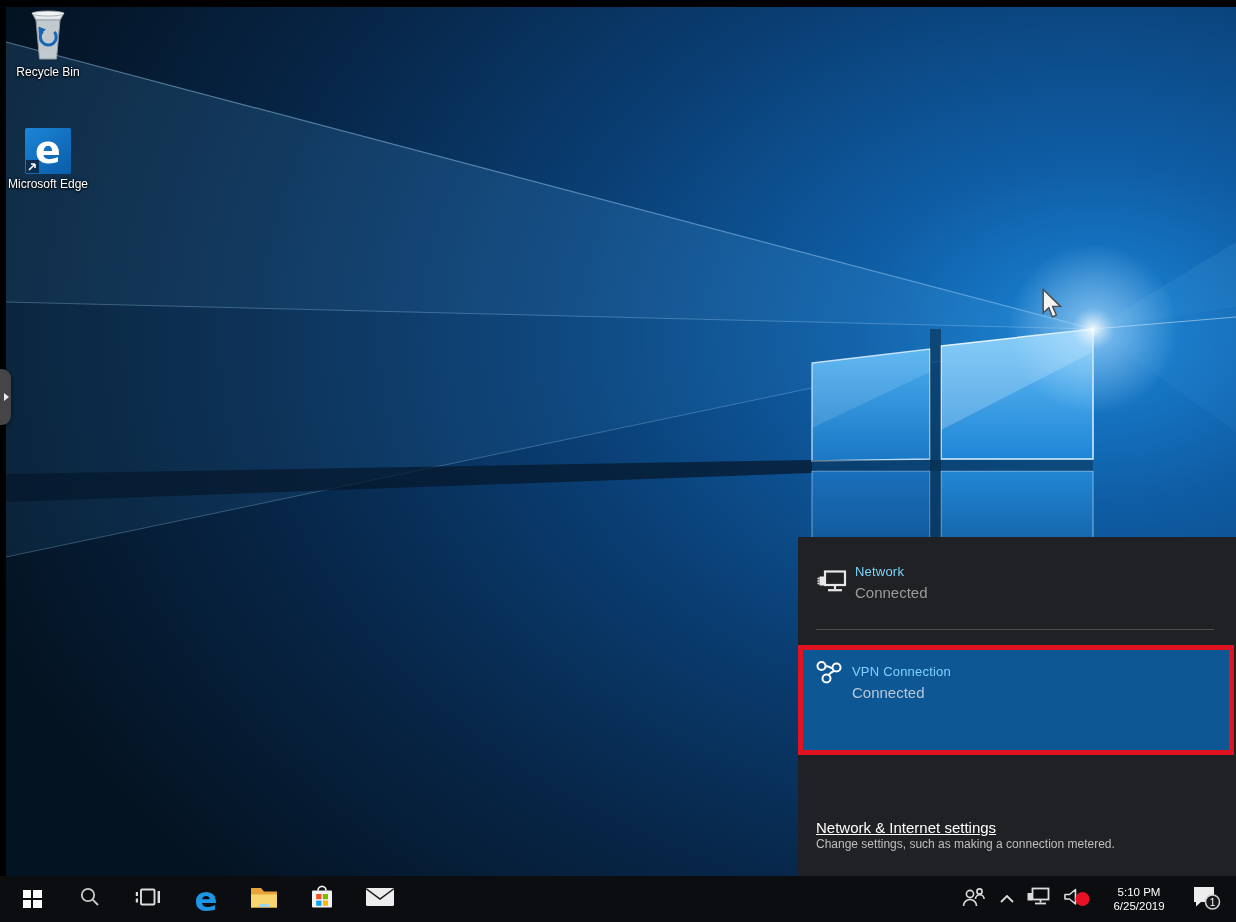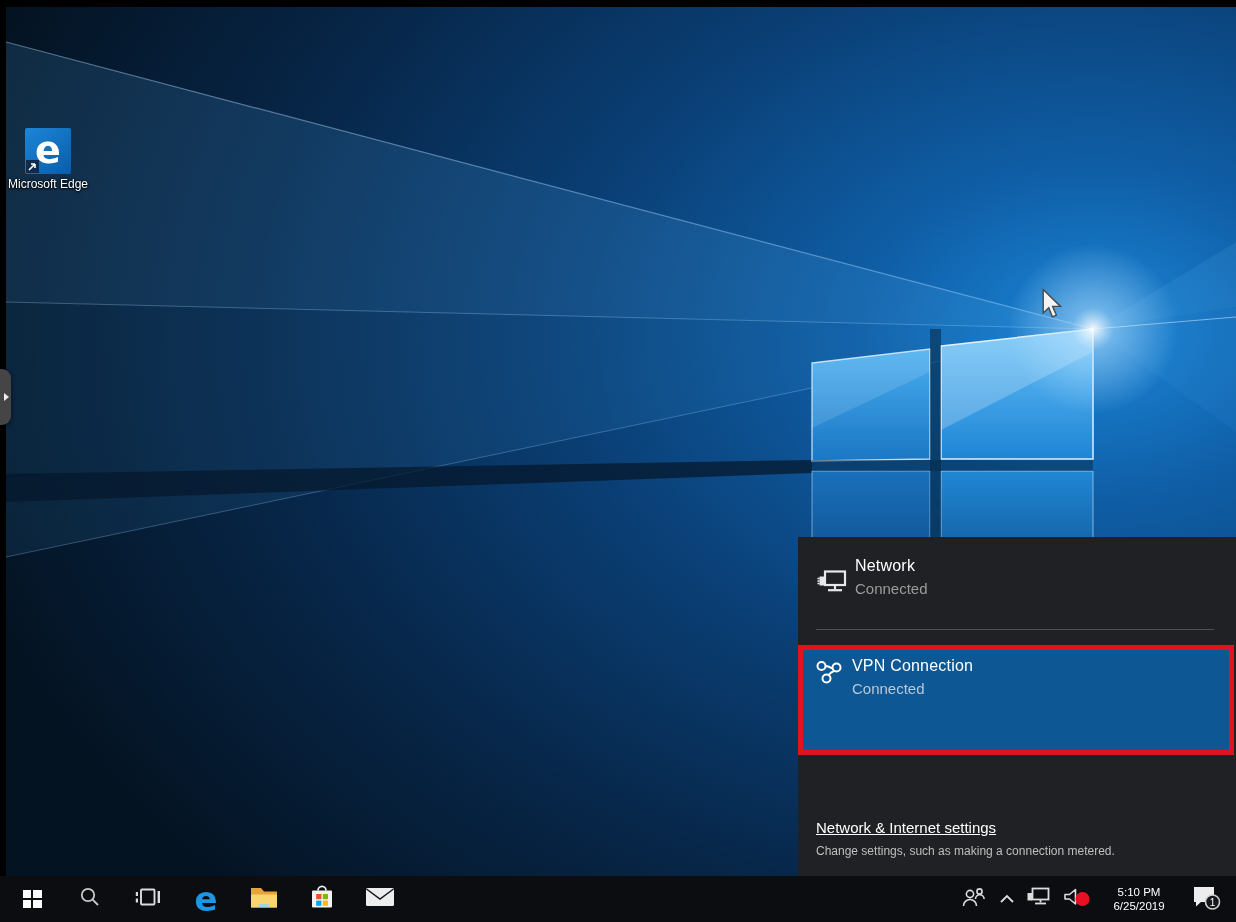--- a/index.html
+++ b/index.html
@@ -28,33 +28,33 @@
   .edge-tile .e{color:#fff;font-size:38px;font-weight:bold;font-family:"DejaVu Sans",sans-serif;
     line-height:1;margin-top:-3px;}
   .shortcut-ovl{position:absolute;left:1px;bottom:1px;width:13px;height:13px;background:#0e2c50;
     display:flex;align-items:center;justify-content:center;}
 
   
   .flyout{position:absolute;left:798px;top:537px;width:438px;height:339px;background:#202124;z-index:5;}
   .net-item{position:absolute;left:0;top:0;width:100%;height:92px;}
   .net-icon{position:absolute;left:19px;top:31px;}
   .net-text{position:absolute;left:57px;top:20px;}
-  .row-title{font-size:16px;color:#ffffff;letter-spacing:.2px;}
+  .row-title{font-size:13px;color:#7dd3fc;letter-spacing:.2px;margin-top:7px;}
   .row-status{font-size:15px;color:#9b9b9b;margin-top:5px;}
   .divider{position:absolute;left:18px;right:22px;top:92px;height:1px;background:#4f4f4f;}
   .vpn-box{position:absolute;left:0;top:108px;width:436px;height:110px;box-sizing:border-box;
     border:5px solid #e01420;background:#0d5794;}
   .vpn-icon{position:absolute;left:12px;top:9px;}
   .vpn-text{position:absolute;left:49px;top:7px;}
   .vpn-status{font-size:15px;color:#b9c7d6;margin-top:5px;}
   .disconnect-btn{position:absolute;right:12px;bottom:11px;width:175px;height:37px;background:#36719e;
     border:none;color:#fff;font-size:15px;font-family:"Liberation Sans",sans-serif;cursor:pointer;}
   .fly-footer{position:absolute;left:18px;top:282px;}
   .settings-link{font-size:15px;color:#ffffff;text-decoration:underline;cursor:pointer;}
-  .settings-desc{font-size:12px;color:#bfbfbf;margin-top:7px;}
+  .settings-desc{font-size:12px;color:#bfbfbf;}
 
   
   .taskbar{position:absolute;left:0;bottom:0;width:1236px;height:46px;background:#0c0d11;z-index:6;}
   .tb-left{position:absolute;left:8px;top:0;height:46px;display:flex;gap:10px;}
   .tb-btn{width:48px;height:46px;display:flex;align-items:center;justify-content:center;}
   .win-flag{width:19px;height:18px;display:grid;grid-template-columns:8px 9px;grid-template-rows:8px 8px;
     gap:2px;}
   .win-flag span{background:#fdfdfd;display:block;}
   .edge-glyph{color:#1e96e6;font-size:34px;font-weight:bold;font-family:"DejaVu Sans",sans-serif;line-height:1;}
   .tray{position:absolute;right:4px;top:0;height:46px;display:flex;align-items:center;}
@@ -124,20 +124,32 @@
     <rect x="806" y="453" width="281" height="11" fill="#06263f" opacity="0.45"></rect>
 
     <circle cx="1087" cy="322" r="85" fill="url(#glowPoint)"></circle>
     <line x1="1087" y1="322" x2="1230" y2="310" stroke="#dff1ff" stroke-width="1.2" opacity="0.5"></line>
   </svg>
 
   <div class="edge-handle">
     <span class="tri"></span>
   </div>
 
+  <div class="desk-icon" id="icon-recycle">
+    <div class="art">
+      <svg width="46" height="52" viewBox="0 0 46 52">
+        <polygon points="7,3 39,3 35,10 11,10" fill="#e4e8ec" stroke="#9aa0a6" stroke-width="1"></polygon>
+        <ellipse cx="23" cy="3.5" rx="16" ry="2.5" fill="#f2f4f6" stroke="#9aa0a6" stroke-width="0.8"></ellipse>
+        <polygon points="11,10 35,10 31.5,49 14.5,49" fill="#ccd3d9" stroke="#98a0a8" stroke-width="1" opacity="0.95"></polygon>
+        <path d="M29.5 22 A8 8 0 1 1 17.5 21.5" fill="none" stroke="#1566b0" stroke-width="3"></path>
+        <polygon points="13.5,16.5 21,19.5 14,25" fill="#1566b0"></polygon>
+      </svg>
+    </div>
+    <div class="lbl">Recycle Bin</div>
+  </div>
 
   <div class="desk-icon" id="icon-edge">
     <div class="art">
       <div class="edge-tile">
         <span class="e">e</span>
         <span class="shortcut-ovl">
           <svg width="9" height="9" viewBox="0 0 9 9">
             <path d="M1,8 L7,2 M7,2 H3 M7,2 V6" stroke="#fff" stroke-width="1.6" fill="none"></path>
           </svg>
         </span>

